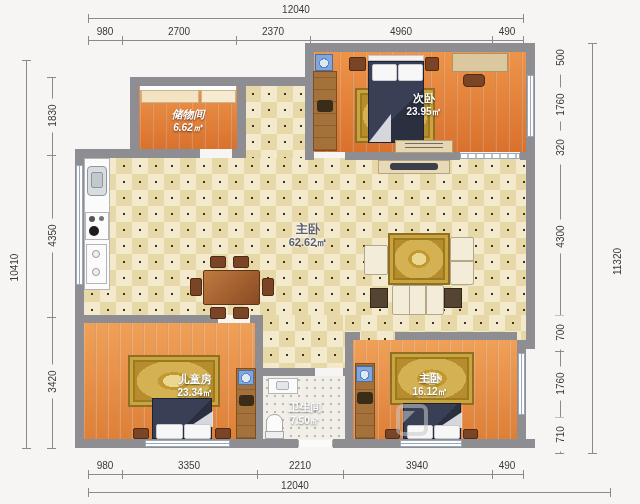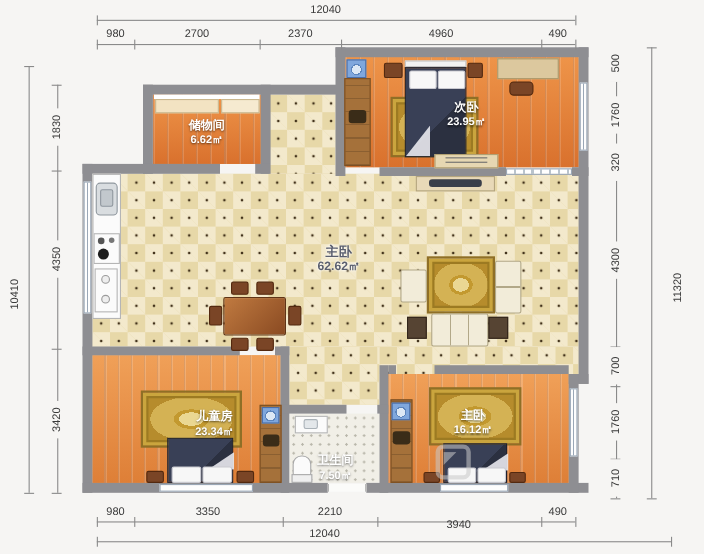--- a/index.html
+++ b/index.html
@@ -205,37 +205,37 @@
   <div class="furn washer" style="left:356px;top:366px;width:17px;height:16px;"></div>
   <div class="furn" style="left:357px;top:392px;width:16px;height:12px;background:#3a2c18;border-radius:3px;"></div>
   <div class="furn darkbrown" style="left:385px;top:429px;width:15px;height:10px;"></div>
   <div class="furn darkbrown" style="left:463px;top:429px;width:15px;height:10px;"></div>
   <div class="furn duvet" style="left:403px;top:403px;width:58px;height:36px;">
     <div class="fold" style="left:34px;top:8px;width:24px;height:16px;"></div>
     <div class="pillow" style="left:3px;top:21px;width:24px;height:12px;"></div>
     <div class="pillow" style="left:30px;top:21px;width:24px;height:12px;"></div>
   </div>
 
-  <div class="rlabel" style="left:188px;top:108px;">
+  <div class="rlabel" style="left:188px;top:108px;font-style:italic;">
     <div class="nm">储物间</div>
     <div class="ar">6.62㎡</div>
   </div>
   <div class="rlabel" style="left:424px;top:92px;">
     <div class="nm">次卧</div>
     <div class="ar">23.95㎡</div>
   </div>
   <div class="rlabel onTile" style="left:308px;top:223px;">
     <div class="nm" style="font-size:12px;">主卧</div>
     <div class="ar" style="font-size:11px;">62.62㎡</div>
   </div>
   <div class="rlabel" style="left:195px;top:373px;">
     <div class="nm">儿童房</div>
     <div class="ar">23.34㎡</div>
   </div>
-  <div class="rlabel" style="left:305px;top:413px;text-shadow:0 1px 2px rgba(90,90,90,.8);">
+  <div class="rlabel" style="left:305px;top:401px;text-shadow:0 1px 2px rgba(90,90,90,.8);">
     <div class="nm">卫生间</div>
     <div class="ar">7.50㎡</div>
   </div>
   <div class="rlabel" style="left:430px;top:372px;">
     <div class="nm">主卧</div>
     <div class="ar">16.12㎡</div>
   </div>
 
   <div id="watermark">
     <div id="wm-logo"></div>
@@ -262,21 +262,21 @@
   <div class="dl-h" style="left:88px;top:474px;width:435px;"></div>
   <div class="tick-v" style="left:88px;top:470px;"></div>
   <div class="tick-v" style="left:122px;top:470px;"></div>
   <div class="tick-v" style="left:257px;top:470px;"></div>
   <div class="tick-v" style="left:343px;top:470px;"></div>
   <div class="tick-v" style="left:492px;top:470px;"></div>
   <div class="tick-v" style="left:523px;top:470px;"></div>
   <span class="dlab" style="left:105px;top:460px;">980</span>
   <span class="dlab" style="left:189px;top:460px;">3350</span>
   <span class="dlab" style="left:300px;top:460px;">2210</span>
-  <span class="dlab" style="left:417px;top:472px;text-align:center;">3940</span>
+  <span class="dlab" style="left:417px;top:460px;text-align:center;">3940</span>
   <span class="dlab" style="left:507px;top:460px;">490</span>
 
   <div class="dl-h" style="left:88px;top:492px;width:522px;"></div>
   <div class="tick-v" style="left:88px;top:488px;"></div>
   <div class="tick-v" style="left:610px;top:488px;"></div>
   <span class="dlab" style="left:295px;top:480px;">12040</span>
 
   <div class="dl-v" style="left:26px;top:60px;height:388px;"></div>
   <div class="tick-h" style="left:22px;top:60px;"></div>
   <div class="tick-h" style="left:22px;top:448px;"></div>

